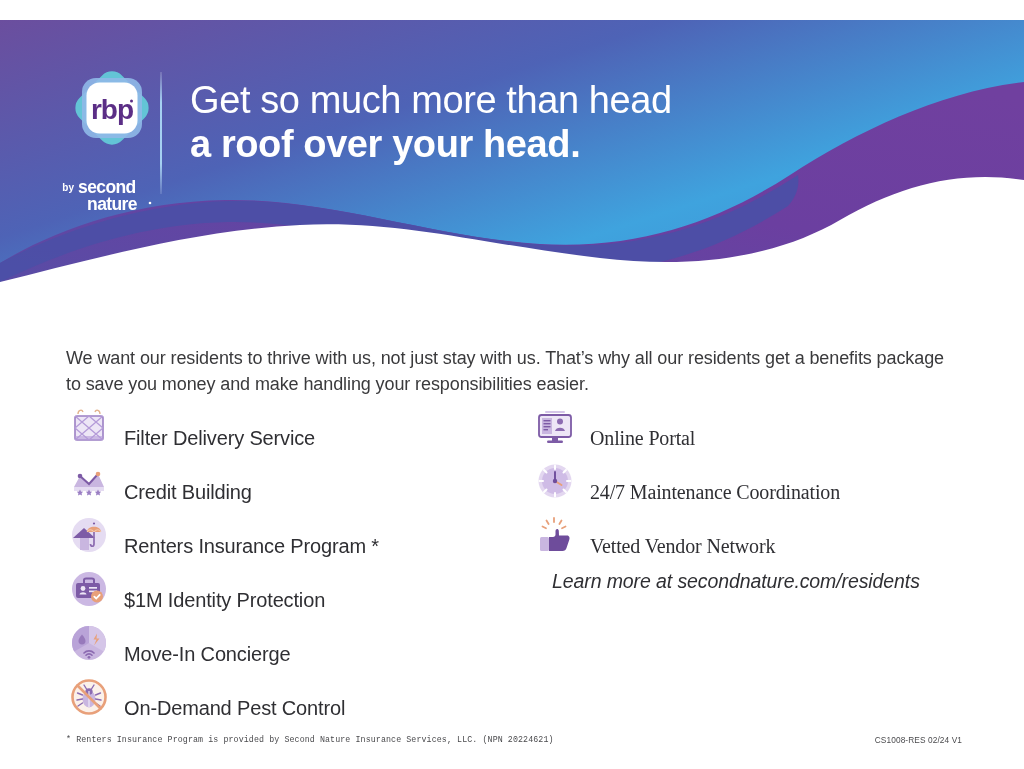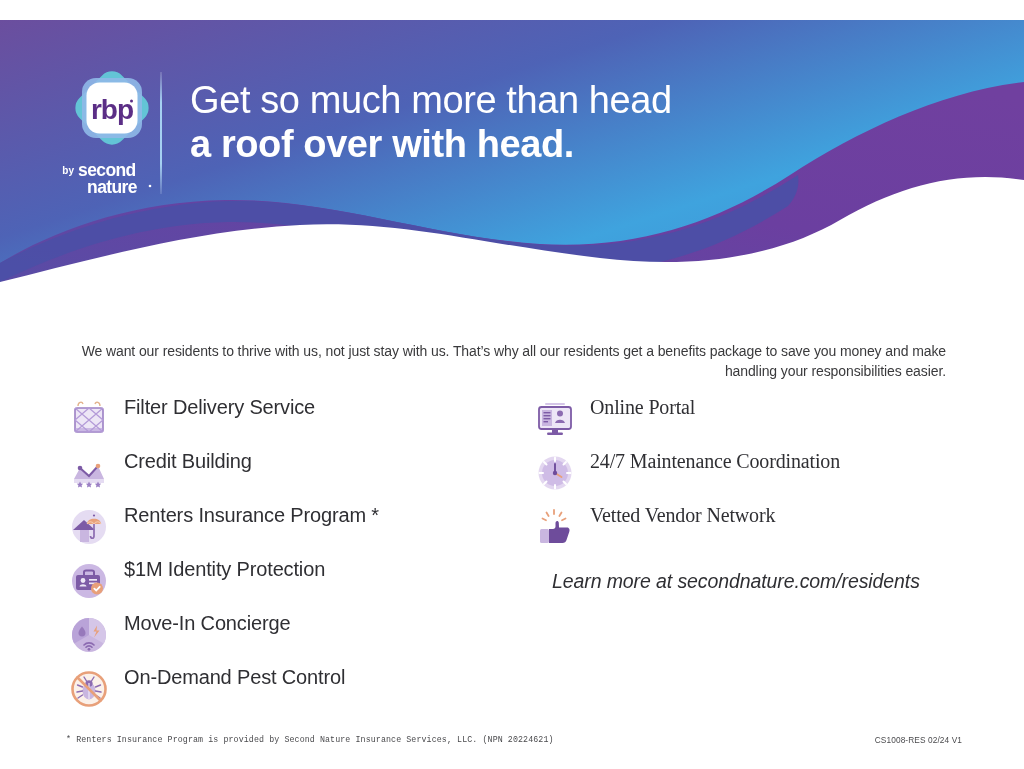--- a/index.html
+++ b/index.html
@@ -59,21 +59,21 @@
   }
   .logo-mark {
     position: relative;
     width: 86px;
     height: 86px;
     margin: 0 auto;
   }
   .logo-mark svg { display: block; }
 
   .logo-by {
-    margin-top: 7px;
+    margin-top: 24px;
     position: relative;
     width: 108px;
     height: 40px;
   }
   .logo-by svg { display: block; }
 
   .logo-divider {
     position: absolute;
     left: 160px;
     top: 52px;
@@ -102,44 +102,43 @@
     font-weight: 700;
     white-space: nowrap;
   }
 
   
   .intro {
     position: absolute;
     left: 66px;
     top: 328px;
     width: 880px;
-    font-size: 14px;
+    font-size: 18px;
     line-height: 1.42;
     color: #3a3a3c;
     font-weight: 400;
     letter-spacing: -0.1px;
-    text-align: right;
   }
 
   .benefits {
     position: absolute;
     left: 66px;
     top: 396px;
     width: 905px;
   }
   .col {
     position: absolute;
     top: 0;
   }
   .col-left  { left: 0px;   width: 460px; }
   .col-right { left: 466px; width: 440px; font-family: Liberation Serif, serif; }
 
   .benefit {
     display: flex;
-    align-items: flex-start;
+    align-items: flex-end;
     height: 54px;
     margin-bottom: 0px;
   }
   .benefit-icon {
     width: 46px;
     height: 46px;
     flex: 0 0 46px;
     margin-right: 12px;
     display: flex;
     align-items: center;
@@ -270,21 +269,21 @@
             <text x="54" y="35" text-anchor="middle" font-family="'Liberation Sans', sans-serif" font-size="17.5" font-weight="700" fill="#ffffff" letter-spacing="-0.6">nature</text>
             <circle cx="92" cy="28" r="1.3" fill="#ffffff"></circle>
           </svg>
         </div>
       </div>
 
       <div class="logo-divider"></div>
 
       <div class="headline">
         <span class="line1">Get so much more than head</span>
-        <span class="line2">a roof over with head.</span>
+        <span class="line2">a roof over your head.</span>
       </div>
     </div>
   </div>
 
   <p class="intro">We want our residents to thrive with us, not just stay with us. That’s why all our residents get a benefits package to save you money and make handling your responsibilities easier.</p>
 
   <div class="benefits">
 
     <div class="col col-left">
 

